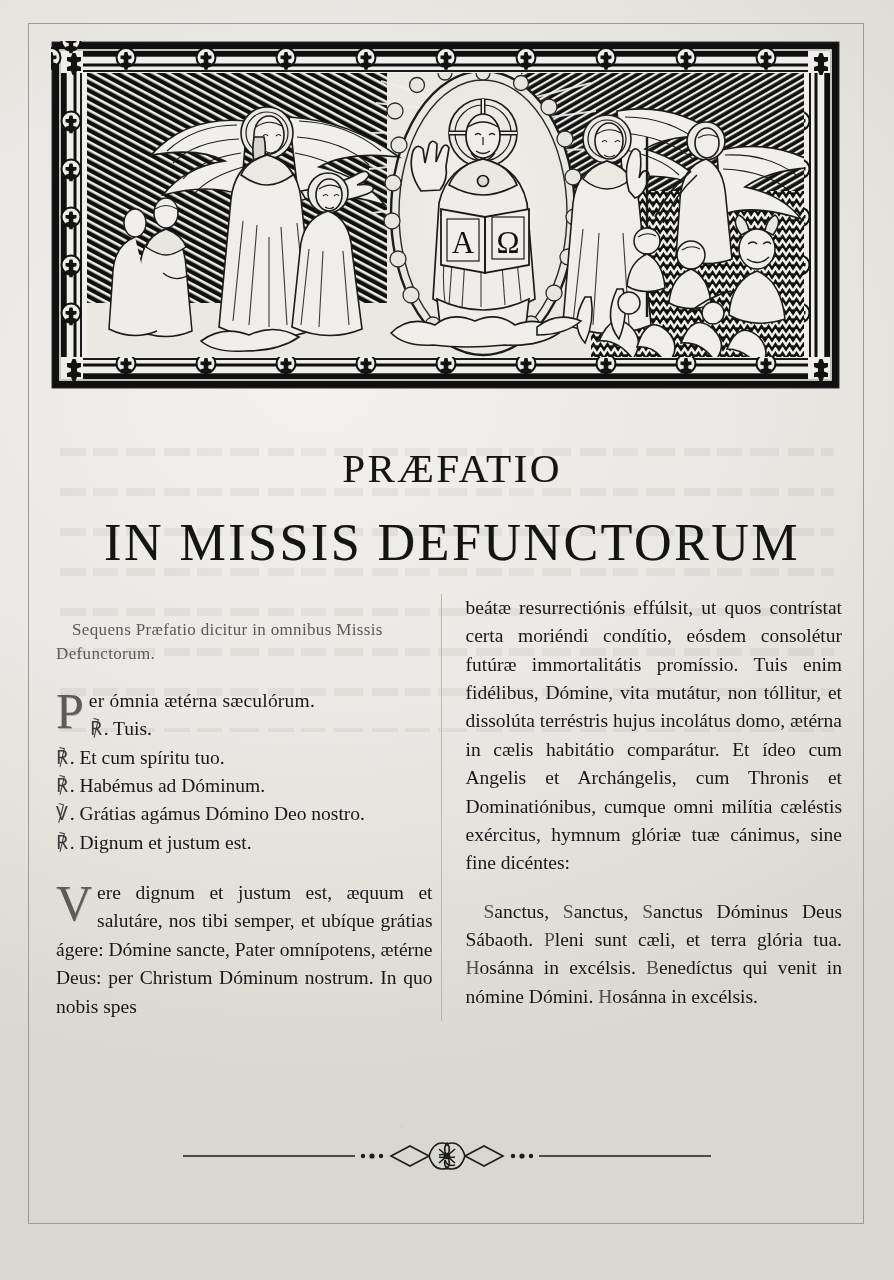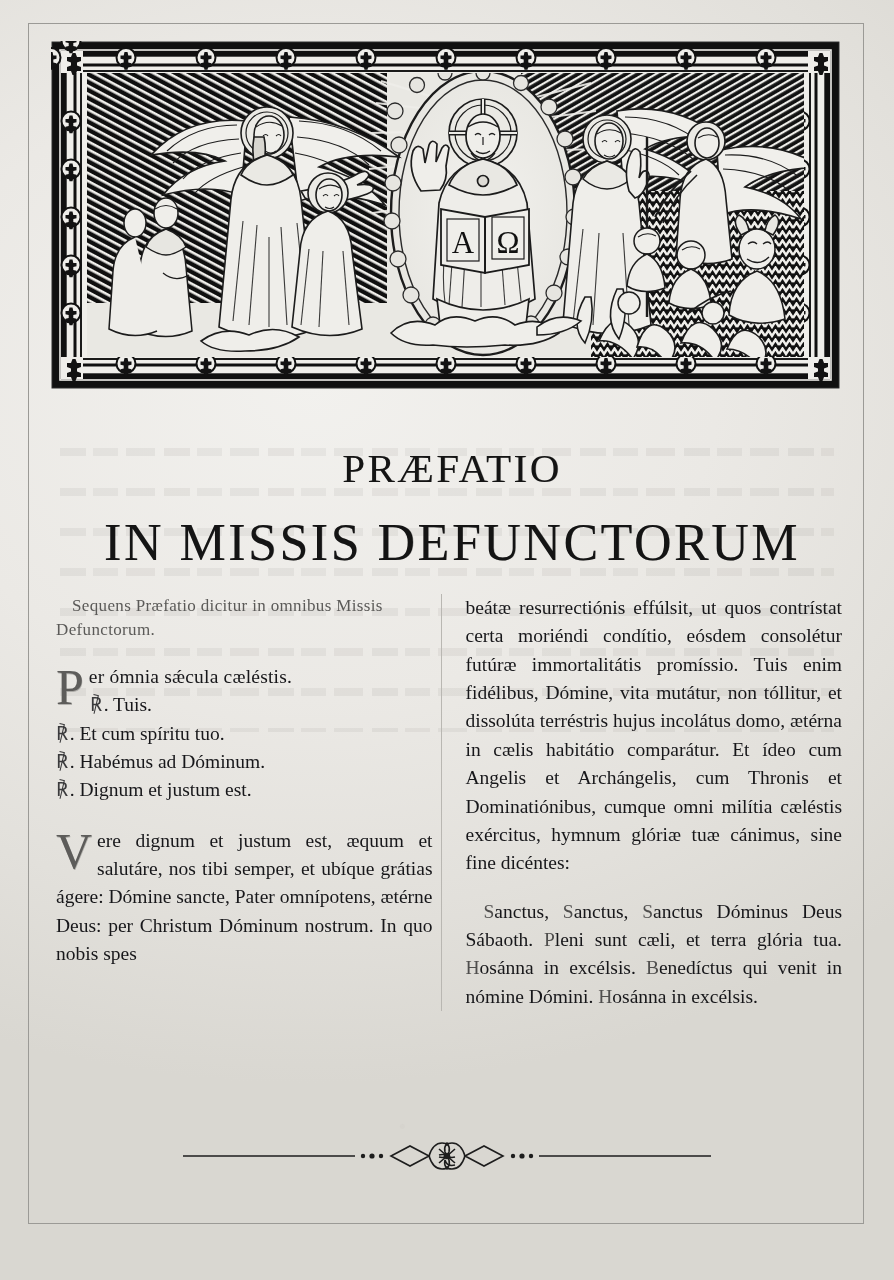--- a/index.html
+++ b/index.html
@@ -98,21 +98,21 @@
     display: flex;
     gap: 0;
   }
   .col {
     width: 382px;
     font-size: 19.5px;
     line-height: 1.455;
     text-align: justify;
     color: #17171a;
   }
-  .col-left { padding-right: 8px; }
+  .col-left { padding-right: 8px; margin-top: 24px; }
   .col-right { padding-left: 24px; border-left: 1px solid #b9b7b2; }
 
   .rubric {
     color: #5b5a58;
     font-size: 17px;
     line-height: 1.44;
     letter-spacing: .35px;
     margin: 0 0 20px 0;
     text-align: left;
     text-indent: 16px;
@@ -505,35 +505,39 @@
     <div class="title-sub">IN MISSIS DEFUNCTORUM</div>
   </div>
 
   <div class="columns">
 
     <div class="col col-left">
       <p class="rubric">Sequens Præfatio dicitur in omnibus Missis Defunctorum.</p>
 
       <div>
         <span class="dropcap">P</span>
-        <span class="lead-in">er ómnia sǽcula cæléstis.</span>
+        <span class="lead-in">er ómnia ætérna sæculórum.</span>
         <ul class="versicle-block">
           <li class="vline indent">
             <span class="sym">℟</span>.
             <span>Tuis.</span>
           </li>
           <li class="vline">
             <span class="sym">℟</span>.
             <span>Et cum spíritu tuo.</span>
           </li>
           <li class="vline">
             <span class="sym">℟</span>.
             <span>Habémus ad Dóminum.</span>
           </li>
           <li class="vline">
+            <span class="sym">℣</span>.
+            <span>Grátias agámus Dómino Deo nostro.</span>
+          </li>
+          <li class="vline">
             <span class="sym">℟</span>.
             <span>Dignum et justum est.</span>
           </li>
         </ul>
       </div>
 
       <p class="para" style="margin-top:22px">
         <span class="dropcap">V</span><span>ere dignum et justum est, æquum et salutáre, nos tibi semper, et ubíque grátias ágere: Dómine sancte, Pater omnípotens, ætérne Deus: per Christum Dóminum nostrum. In quo nobis spes</span>
       </p>
     </div>

